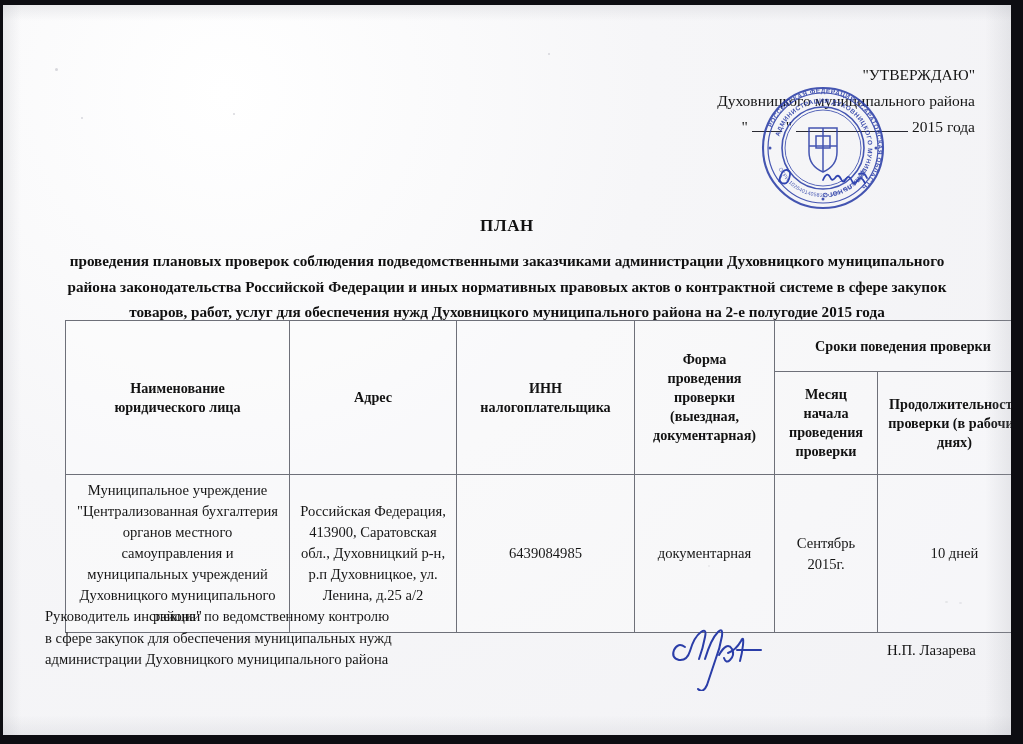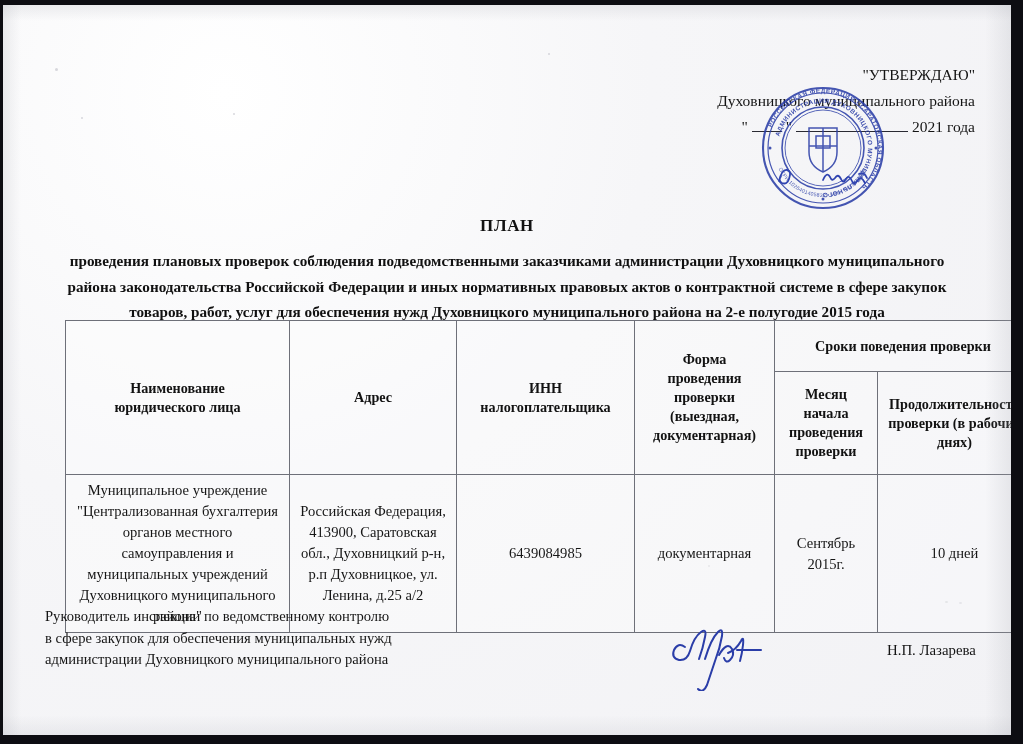--- a/index.html
+++ b/index.html
@@ -221,21 +221,21 @@
     <span class="speck" style="left:705px; top:560px; width:2px; height:2px; opacity:.4;"></span>
 
     <div class="approval">
       <div class="ln">"УТВЕРЖДАЮ"</div>
       <div class="ln">Духовницкого муниципального района</div>
       <div class="date-line">
         <span>"</span>
         <span class="blank w-day"></span>
         <span>"</span>
         <span class="blank w-mon"></span>
-        <span>2021 года</span>
+        <span>2015 года</span>
       </div>
     </div>
 
     <div class="hand-date">
       <svg viewBox="0 0 146 40" xmlns="http://www.w3.org/2000/svg">
         <g fill="none" stroke="#2f43b0" stroke-width="1.8" stroke-linecap="round">
           <path d="M8 26 q3 -12 8 -11 q5 1 2 9 q-2 6 -7 4 q-4 -2 -1 -7"></path>
           <path d="M52 25 q4 -9 7 -3 q2 5 5 1 q3 -5 6 1 q2 5 5 0 q3 -5 6 2 q2 5 6 -1 q3 -5 7 3"></path>
           <path d="M88 19 q5 -3 8 4"></path>
         </g>

